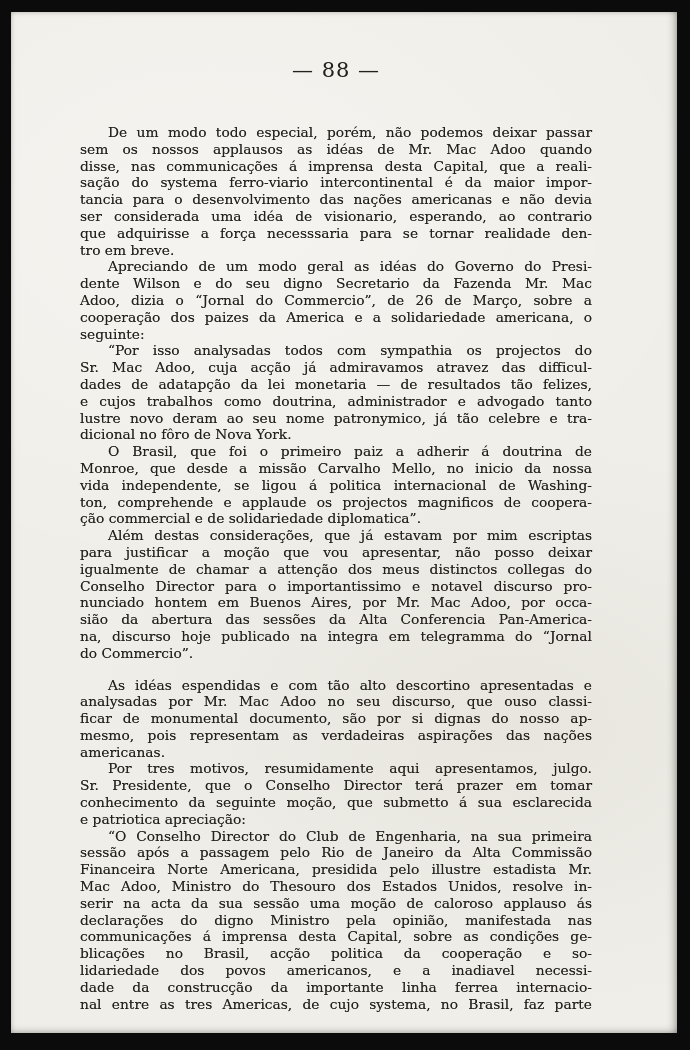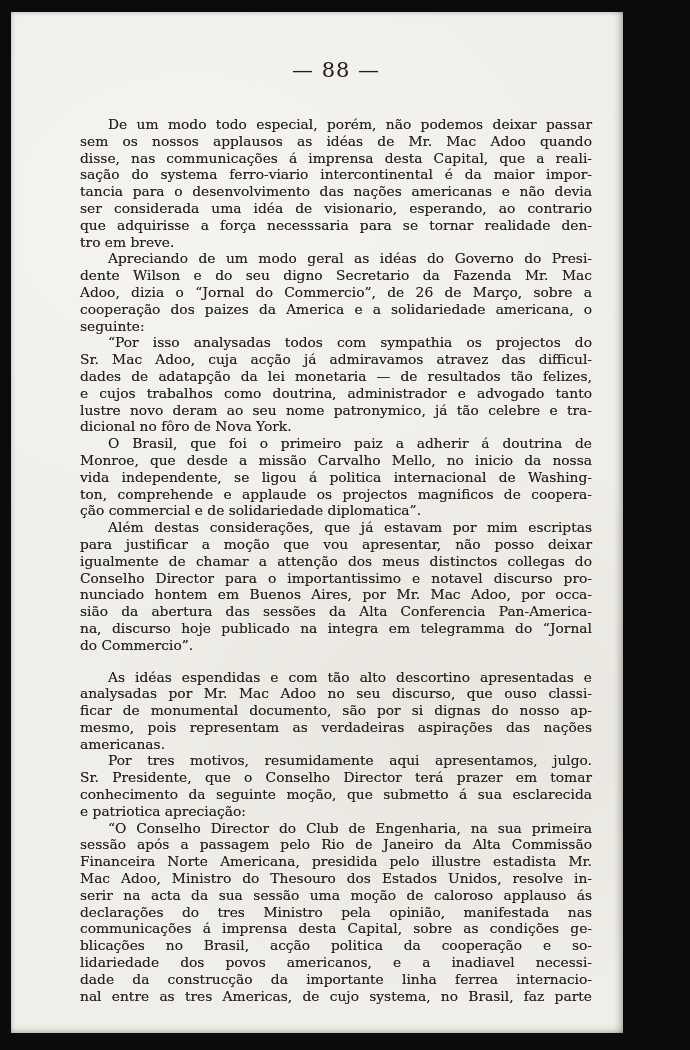--- a/index.html
+++ b/index.html
@@ -14,21 +14,21 @@
     font-family:"DejaVu Serif","Liberation Serif",serif;
   }
   .scan{
     position:relative;
     width:690px;height:1050px;
     background:var(--frame);
   }
   .page{
     position:absolute;
     left:11px;top:12px;
-    width:612px;height:1021px;
+    width:666px;height:1021px;
     background:
       radial-gradient(ellipse 130% 60% at 30% 20%, rgba(255,255,255,.35), rgba(255,255,255,0) 60%),
       radial-gradient(ellipse 90% 40% at 75% 70%, rgba(120,115,100,.07), rgba(120,115,100,0) 70%),
       var(--paper);
     box-shadow:
       inset -7px 0 10px -6px rgba(0,0,0,.38),
       inset 0 -6px 9px -6px rgba(0,0,0,.30),
       inset 3px 0 6px -4px rgba(0,0,0,.25),
       inset 0 3px 6px -4px rgba(0,0,0,.22);
   }
@@ -37,21 +37,21 @@
     left:69px;width:512px;
     top:46px;
     text-align:center;
     font-size:21px;
     color:var(--ink);
     letter-spacing:1px;
   }
   .text-block{
     position:absolute;
     left:69px;width:512px;
-    top:104px;
+    top:112px;
     font-size:13.8px;
     line-height:16.8px;
     color:var(--ink);
     text-shadow:0 0 .45px rgba(40,36,30,.55);
   }
   .line{
     text-align:justify;
     text-align-last:justify;
     white-space:normal;
   }
@@ -120,21 +120,21 @@
           <div class="line">Sr. Presidente, que o Conselho Director terá prazer em tomar</div>
           <div class="line">conhecimento da seguinte moção, que submetto á sua esclarecida</div>
           <div class="line unjust">e patriotica apreciação:</div>
         </div>
         <div class="paragraph">
           <div class="line first">“O Conselho Director do Club de Engenharia, na sua primeira</div>
           <div class="line">sessão após a passagem pelo Rio de Janeiro da Alta Commissão</div>
           <div class="line">Financeira Norte Americana, presidida pelo illustre estadista Mr.</div>
           <div class="line">Mac Adoo, Ministro do Thesouro dos Estados Unidos, resolve in-</div>
           <div class="line">serir na acta da sua sessão uma moção de caloroso applauso ás</div>
-          <div class="line">declarações do tres Ministro pela opinião, manifestada nas</div>
+          <div class="line">declarações do digno Ministro pela opinião, manifestada nas</div>
           <div class="line">communicações á imprensa desta Capital, sobre as condições ge-</div>
           <div class="line">blicações no Brasil, acção politica da cooperação e so-</div>
           <div class="line">lidariedade dos povos americanos, e a inadiavel necessi-</div>
           <div class="line">dade da construcção da importante linha ferrea internacio-</div>
           <div class="line">nal entre as tres Americas, de cujo systema, no Brasil, faz parte</div>
         </div>
       </div>
   </div>
 </div>
 

